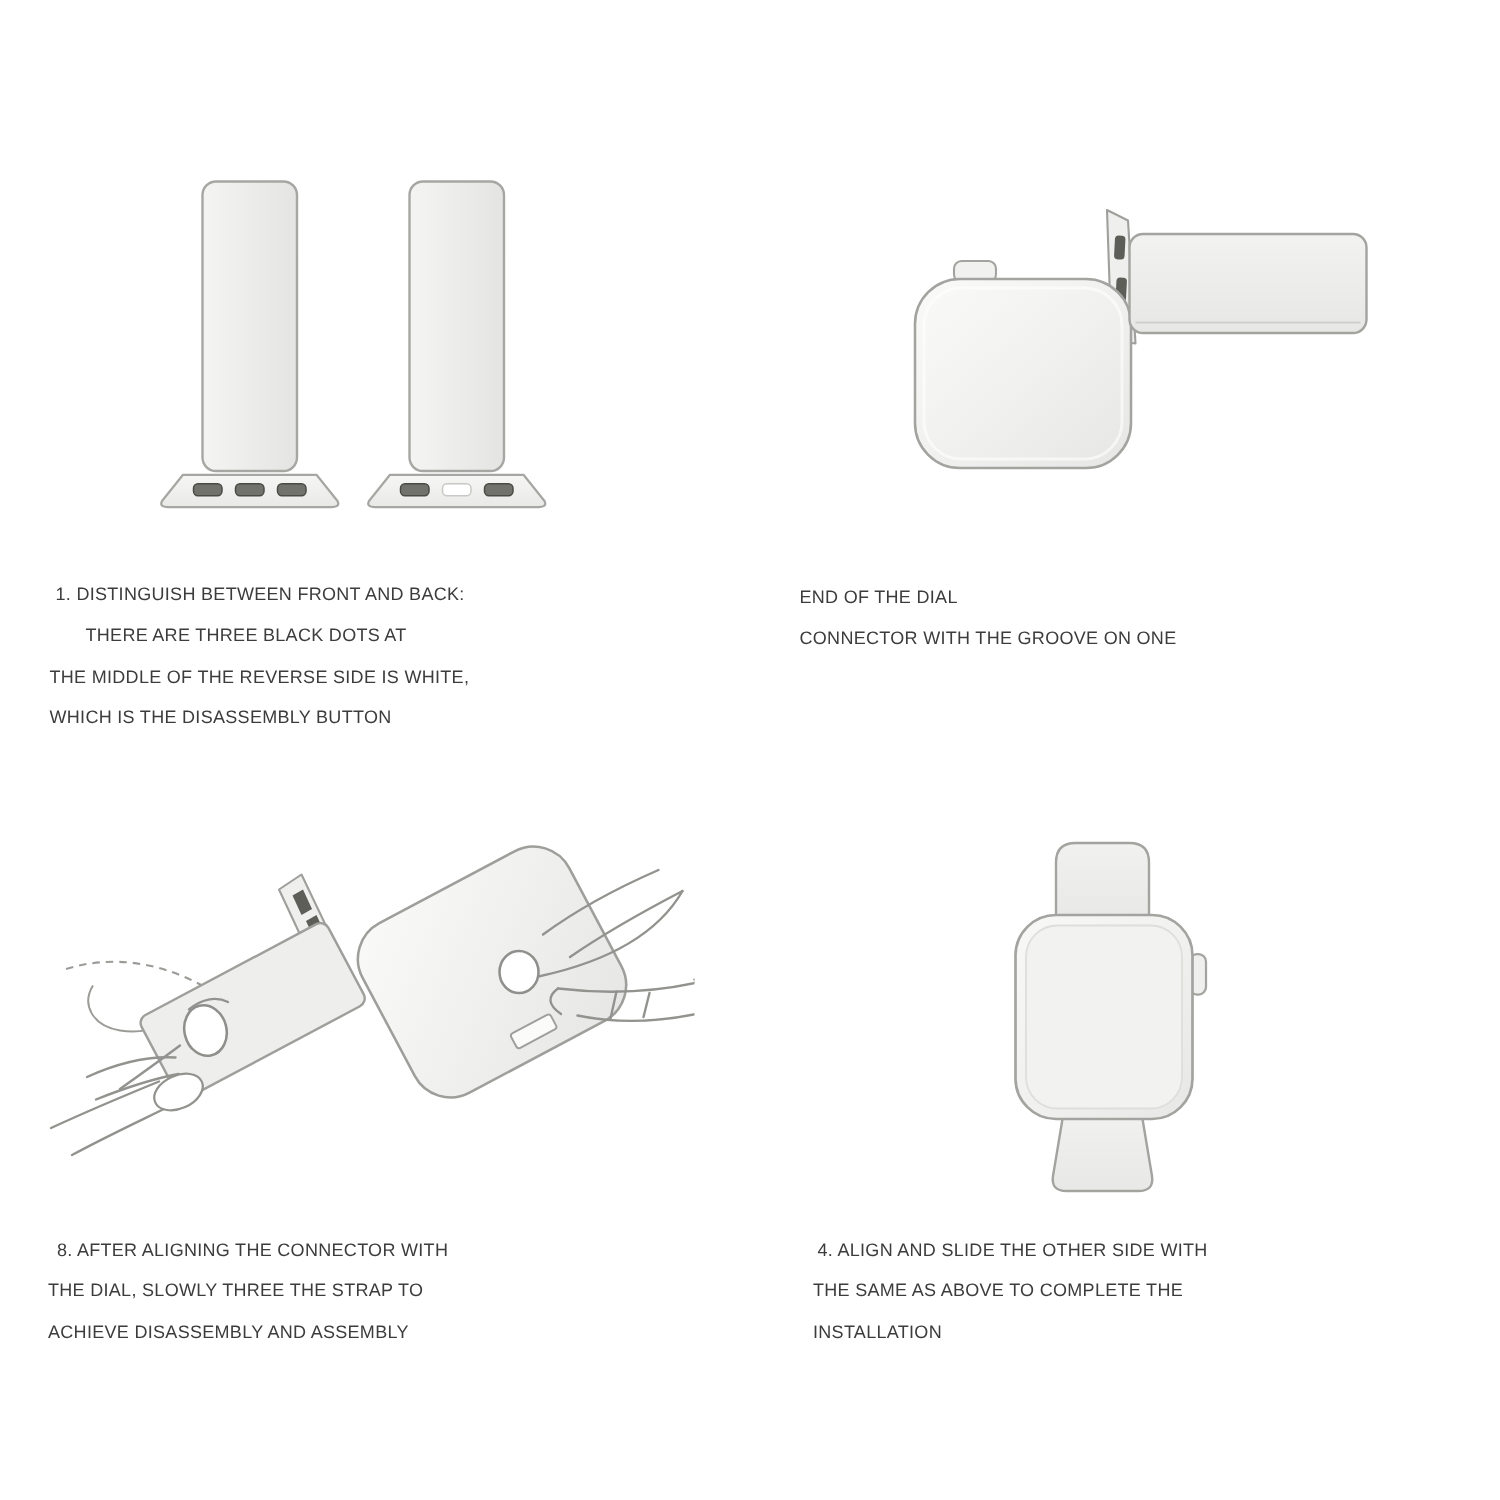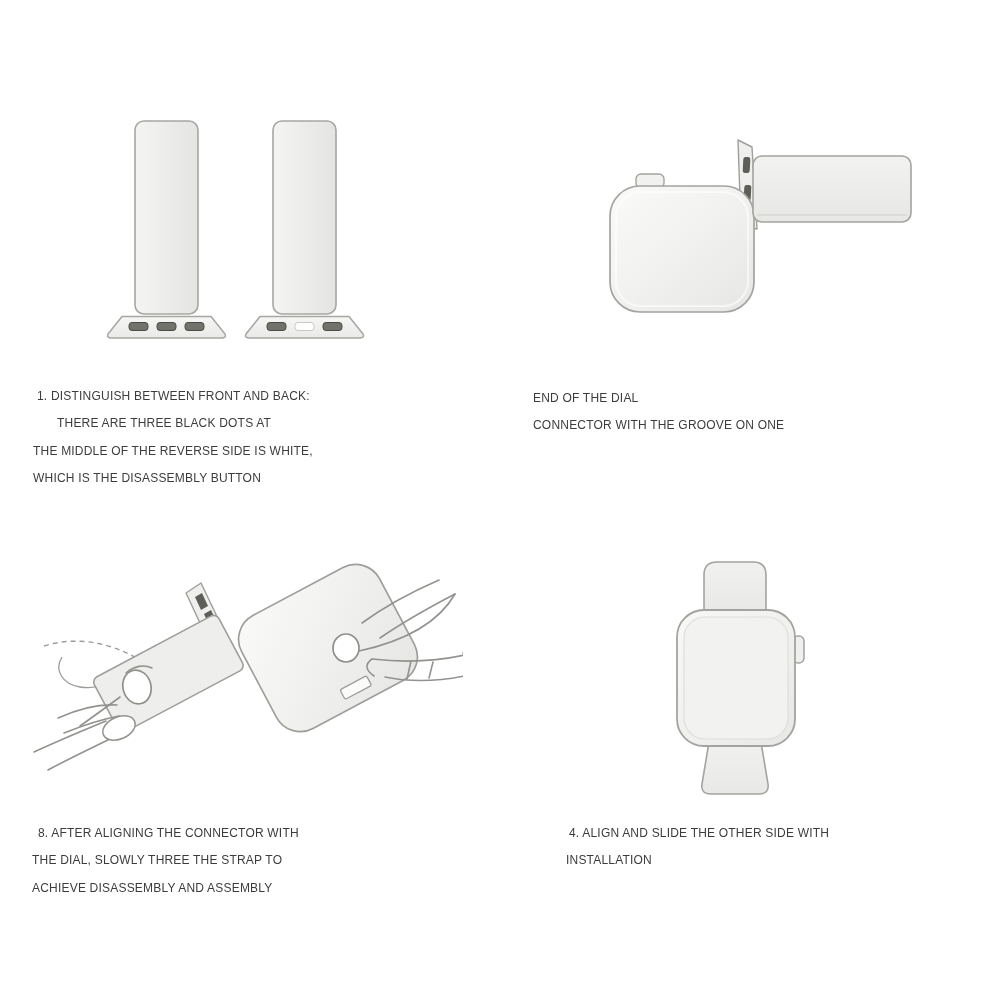--- a/index.html
+++ b/index.html
@@ -19,21 +19,21 @@
   #cap2 .l0{padding-left:12px;}
   #cap3 .l0{padding-left:6px;}
   #cap4 .l0{padding-left:3px;}
   #illoA{left:95px;top:105px;}
   #illoB{left:585px;top:130px;}
   #illoC{left:18px;top:556px;}
   #illoD{left:655px;top:548px;}
   #cap1{left:33px;top:383px;}
   #cap2{left:533px;top:385px;}
   #cap3{left:32px;top:820px;}
-  #cap4{left:566px;top:820px;}
+  #cap4{left:542px;top:820px;}
 </style>
 </head>
 <body>
 
 <div class="canvas">
 
   <figure class="illo" id="illoA">
     <svg width="300" height="245" viewBox="0 0 300 245">
       <defs>
         <linearGradient id="gA1" x1="0" y1="0" x2="1" y2="0">
@@ -183,16 +183,17 @@
   </div>
 
   <div class="caption" id="cap3">
     <span class="line l0">8. AFTER ALIGNING THE CONNECTOR WITH</span>
     <span class="line l1">THE DIAL, SLOWLY THREE THE STRAP TO</span>
     <span class="line l2">ACHIEVE DISASSEMBLY AND ASSEMBLY</span>
   </div>
 
   <div class="caption" id="cap4">
     <span class="line l0">4. ALIGN AND SLIDE THE OTHER SIDE WITH</span>
+    <span class="line l1">THE SAME AS ABOVE TO COMPLETE THE</span>
     <span class="line l2">INSTALLATION</span>
   </div>
 
 </div>
 
 </body></html>

